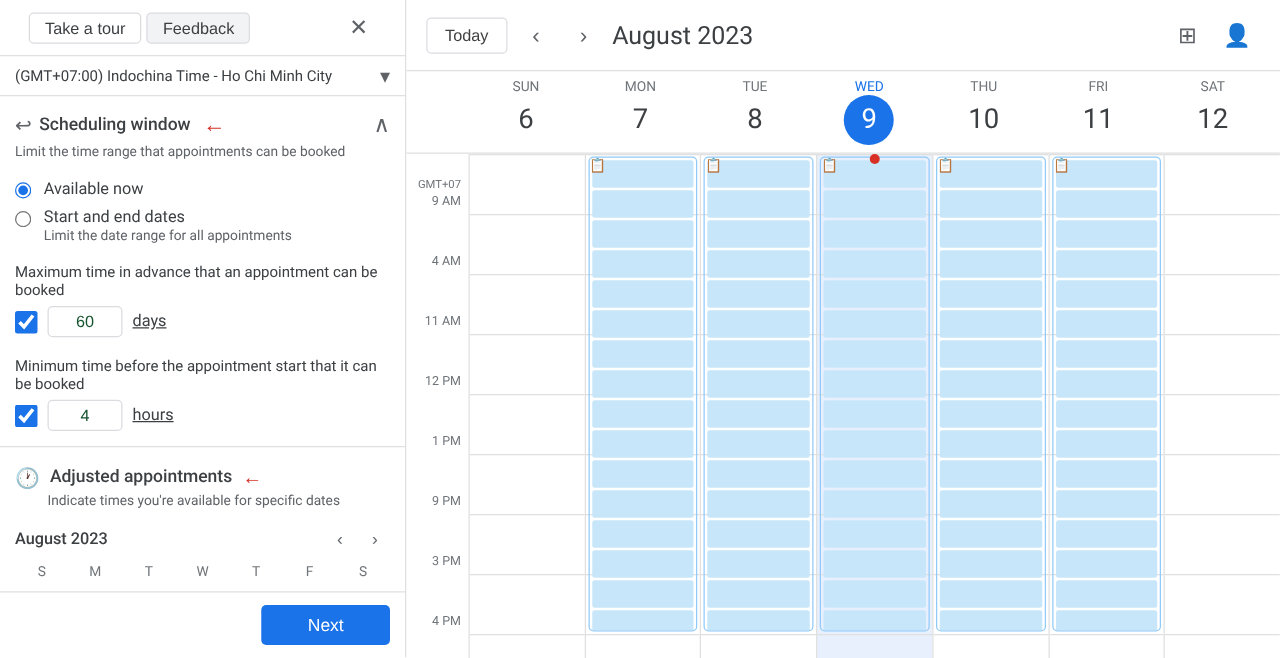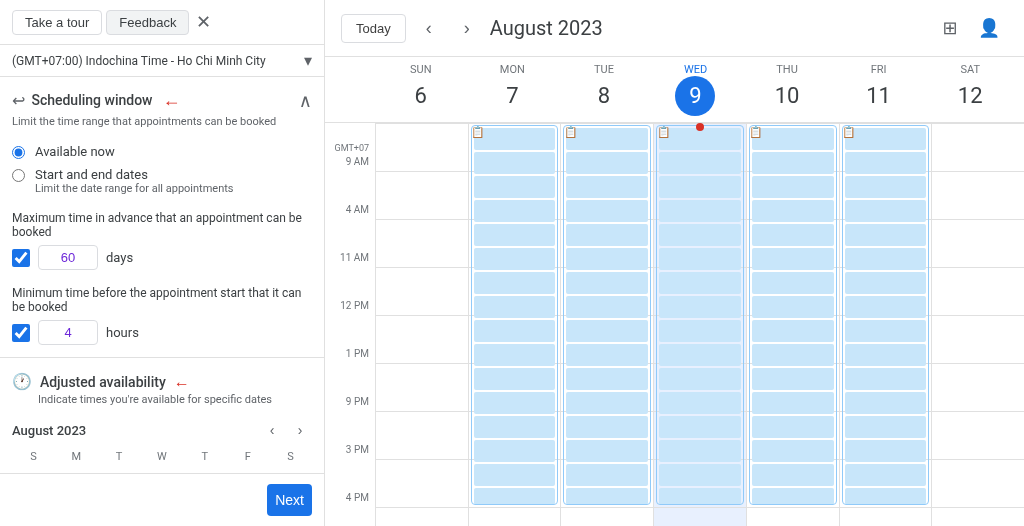--- a/index.html
+++ b/index.html
@@ -13,22 +13,22 @@
       display: flex;
       flex-direction: column;
       height: 526px;
       overflow: hidden;
       background: #fff;
     }
 
     .panel-header {
       display: flex;
       align-items: center;
-      justify-content: flex-start;
-      padding: 8px 12px;
+      justify-content: space-between;
+      padding: 8px 23px;
       border-bottom: 1px solid #e0e0e0;
     }
     .panel-header-buttons { display: flex; gap: 4px; }
     .header-btn {
       padding: 4px 12px;
       border: 1px solid #dadce0;
       border-radius: 4px;
       background: #fff;
       cursor: pointer;
       font-size: 13px;
@@ -98,24 +98,24 @@
       display: flex; align-items: center; gap: 8px;
       padding: 2px 12px 8px 12px;
     }
     .checkbox-input {
       width: 18px; height: 18px;
       accent-color: #1a73e8; cursor: pointer;
     }
     .number-input {
       width: 60px; padding: 4px 12px;
       border: 1px solid #dadce0; border-radius: 4px;
-      font-size: 13px; color: #6d28d9;
+      font-size: 13px; color: #14532d;
       text-align: center;
     }
-    .unit-label { font-size: 13px; color: #3c4043; }
+    .unit-label { font-size: 13px; color: #3c4043; text-decoration: underline; }
 
     .divider { height: 1px; background: #e0e0e0; margin: 4px 0; }
 
     .adj-section-header {
       display: flex; align-items: center; gap: 8px;
       padding: 10px 12px 2px 12px;
     }
     .adj-title { font-size: 14px; font-weight: 500; color: #3c4043; display: flex; align-items: center; gap: 4px; }
     .adj-subtitle { font-size: 11px; color: #5f6368; padding: 0 12px 8px 38px; }
 
@@ -159,21 +159,21 @@
     .cal-day.other-month { color: #bdc1c6; }
 
     .panel-footer {
       padding: 10px 12px;
       border-top: 1px solid #e0e0e0;
       display: flex; justify-content: flex-end;
     }
     .next-btn {
       background: #1a73e8; color: #fff;
       border: none; border-radius: 4px;
-      padding: 8px 8px; font-size: 14px;
+      padding: 8px 37px; font-size: 14px;
       cursor: pointer; font-weight: 500;
     }
 
     
     .right-panel {
       flex: 1;
       display: flex;
       flex-direction: column;
       overflow: hidden;
     }
@@ -336,21 +336,21 @@
       <input type="checkbox" checked="" class="checkbox-input" style="">
       <input type="text" class="number-input" value="4" style="">
       <span class="unit-label">hours</span>
     </div>
 
     <div class="divider"></div>
 
     <div class="adj-section-header">
       <span style="font-size:16px;color:#5f6368;">🕐</span>
       <span class="adj-title">
-        <span>Adjusted availability</span>
+        <span>Adjusted appointments</span>
         <span class="red-arrow" style="font-size:16px;">←</span>
       </span>
     </div>
     <div class="adj-subtitle">Indicate times you're available for specific dates</div>
 
     <div class="mini-calendar">
       <div class="cal-header">
         <span class="cal-month">August 2023</span>
         <div class="cal-nav">
           <button class="cal-nav-btn">‹</button>

